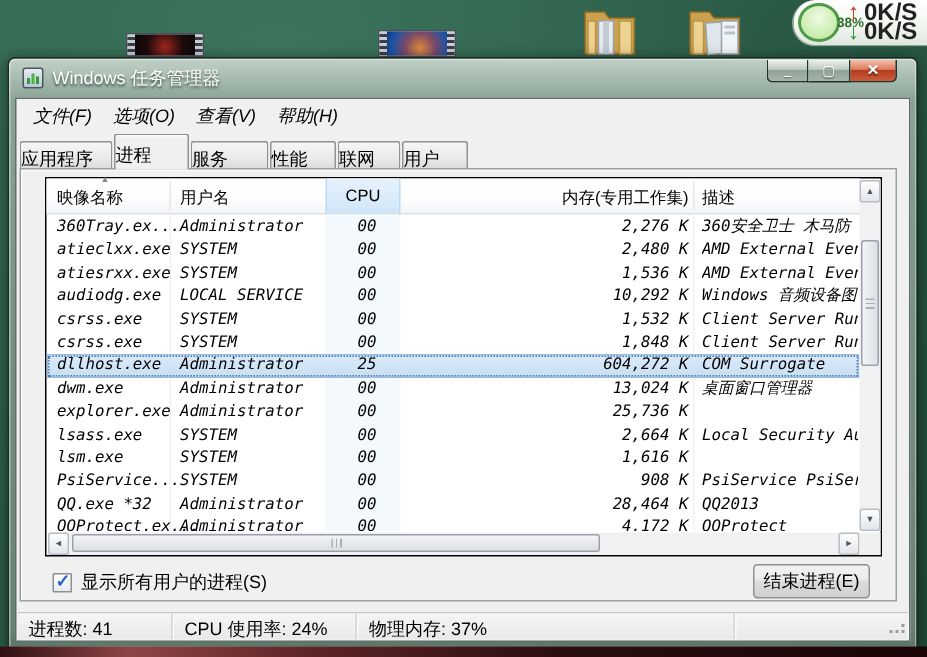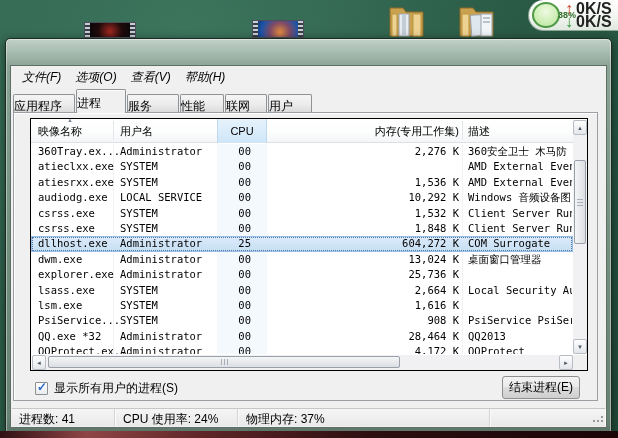--- a/index.html
+++ b/index.html
@@ -93,21 +93,21 @@
     display:flex; align-items:center; justify-content:center; }
   .hcell-mem { left:236px; width:192px; text-align:right; }
   .hcell-desc { left:437px; }
   .sort-arrow { position:absolute; left:36px; top:-2px; font-size:6px; color:#7d8894; }
 
   .cpu-band { position:absolute; left:186px; top:25px; width:50px; height:210px; background:#f4f9fe; }
   .colline { position:absolute; top:25px; height:210px; width:1px; background:#eef1f5; }
 
   .lv-rows { position:absolute; left:0; top:25px; width:542px; height:210px; overflow:hidden;
     font-family:"DejaVu Sans Mono","Liberation Mono",monospace; font-size:10.5px; color:#000; }
-  .prow { position:relative; height:15.4px; line-height:15.4px; white-space:nowrap; }
+  .prow { position:relative; height:15.4px; line-height:15.4px; white-space:nowrap;font-style:italic; }
   .prow span { position:absolute; top:0; }
   .c-img { left:7px; } .c-user { left:89px; }
   .c-cpu { left:186px; width:34px; text-align:right; }
   .c-mem { left:240px; width:188px; text-align:right; }
   .c-desc { left:437px; right:1px; overflow:hidden; }
   .prow.selected { background:linear-gradient(180deg,#dcebfb 0%, #c6def2 100%);
     box-shadow:inset 0 0 0 1px #98bde4; outline:1px dotted #4f79ab; outline-offset:-2px; }
 
   
   .vscroll { position:absolute; right:0; top:1px; width:14px; height:234px; background:#f1f1f3; }
@@ -191,20 +191,39 @@
     <div class="gauge">
       <span>38%</span>
     </div>
     <div class="net-rows">
       <div><span class="arrow-up">↑</span><span>0K/S</span></div>
       <div><span class="arrow-down">↓</span><span>0K/S</span></div>
     </div>
   </div>
 
   <div class="window">
+    <div class="titlebar">
+      <div class="app-icon">
+          <i></i>
+          <i></i>
+          <i></i>
+        </div>
+      <div class="title-text">Windows 任务管理器</div>
+      <div class="win-btns">
+        <div class="wbtn wbtn-min">
+            <span>–</span>
+          </div>
+        <div class="wbtn wbtn-max">
+            <span>▢</span>
+          </div>
+        <div class="wbtn wbtn-close">
+            <span>✕</span>
+          </div>
+      </div>
+    </div>
 
     <div class="client">
       <div class="menubar"><span class="menu-item">文件(F)</span><span class="menu-item">选项(O)</span><span class="menu-item">查看(V)</span><span class="menu-item">帮助(H)</span></div>
 
       <div class="tabstrip"><span class="tab" style="width: 62px;">应用程序</span><span class="tab active" style="width: 50px;">进程</span><span class="tab" style="width: 52px;">服务</span><span class="tab" style="width: 44px;">性能</span><span class="tab" style="width: 42px;">联网</span><span class="tab" style="width: 44px;">用户</span></div>
 
       <div class="tabpage">
 
         <div class="listbox">
           <div class="lv-header">
@@ -229,20 +248,21 @@
     <span class="c-img">360Tray.ex...</span>
     <span class="c-user">Administrator</span>
     <span class="c-cpu">00</span>
     <span class="c-mem">2,276 K</span>
     <span class="c-desc">360安全卫士 木马防</span>
   </div>
               <div class="prow">
     <span class="c-img">atieclxx.exe</span>
     <span class="c-user">SYSTEM</span>
     <span class="c-cpu">00</span>
+    <span class="c-mem">2,480 K</span>
     <span class="c-desc">AMD External Event</span>
   </div>
               <div class="prow">
     <span class="c-img">atiesrxx.exe</span>
     <span class="c-user">SYSTEM</span>
     <span class="c-cpu">00</span>
     <span class="c-mem">1,536 K</span>
     <span class="c-desc">AMD External Event</span>
   </div>
               <div class="prow">

